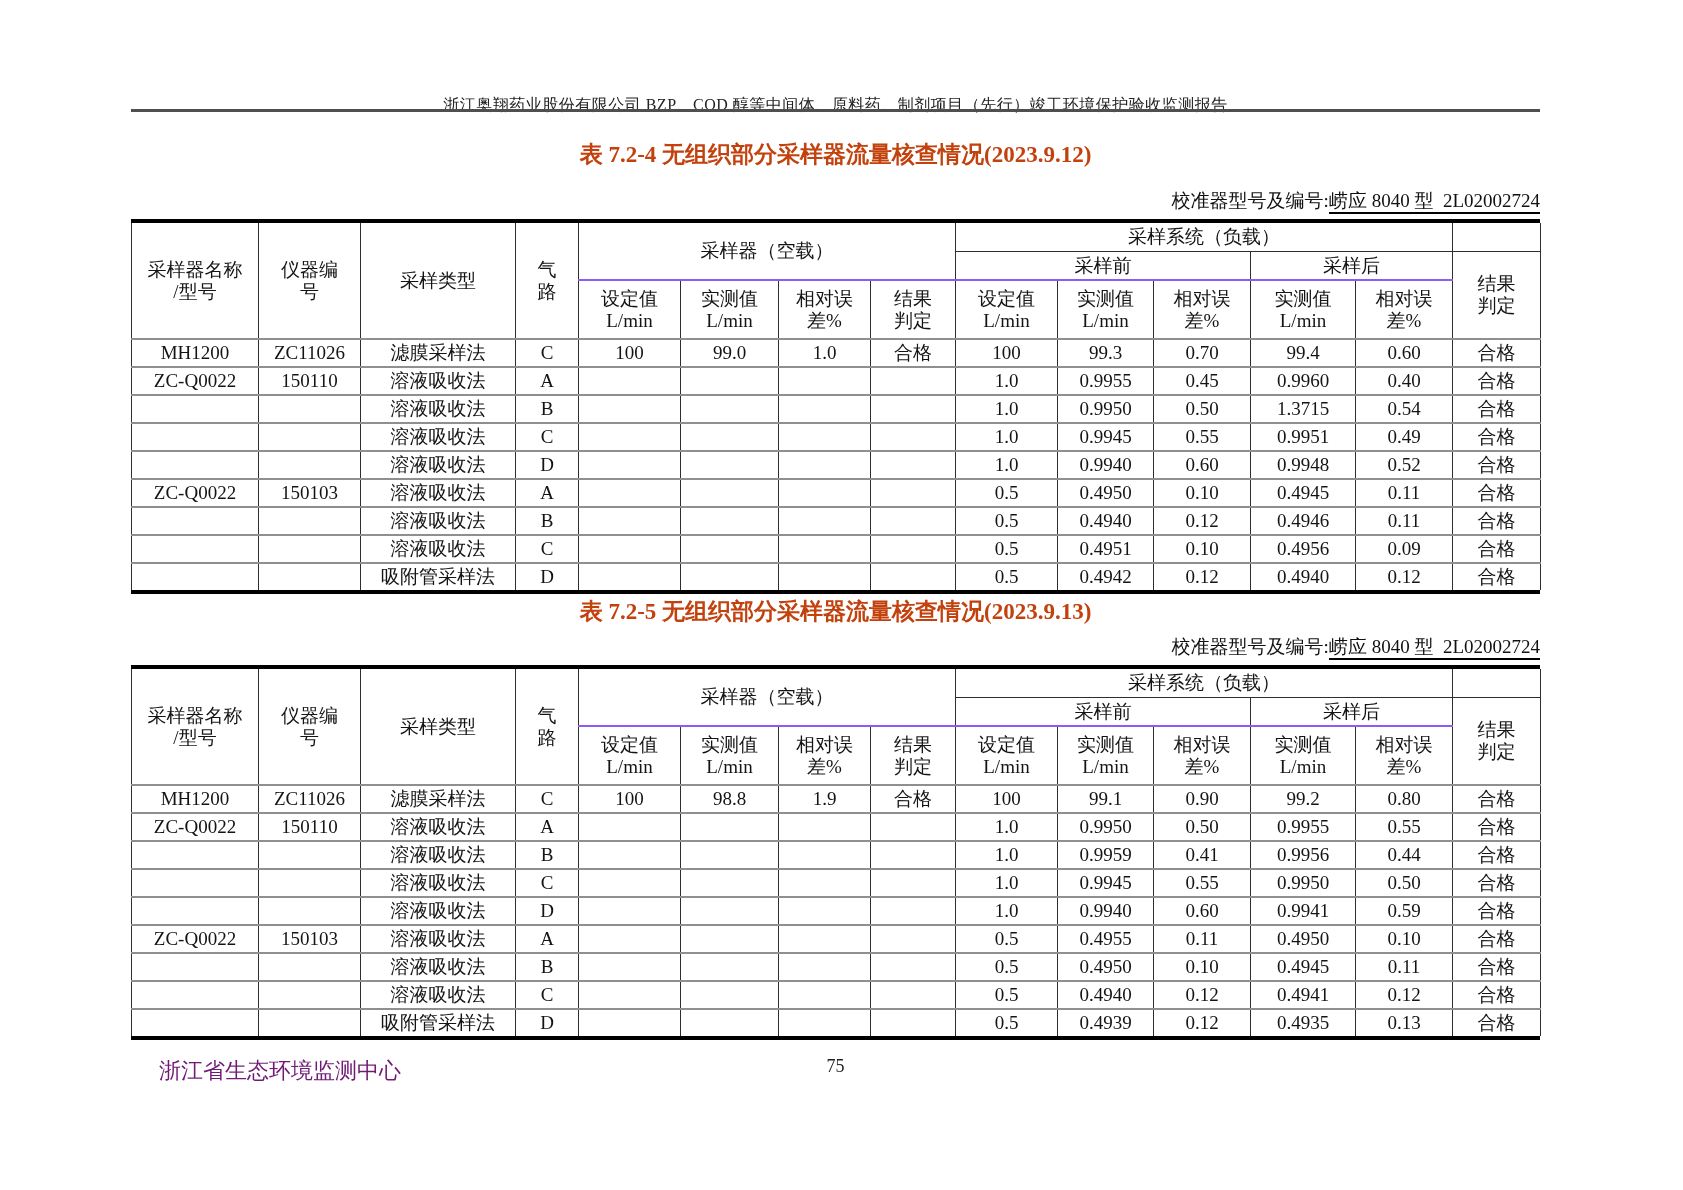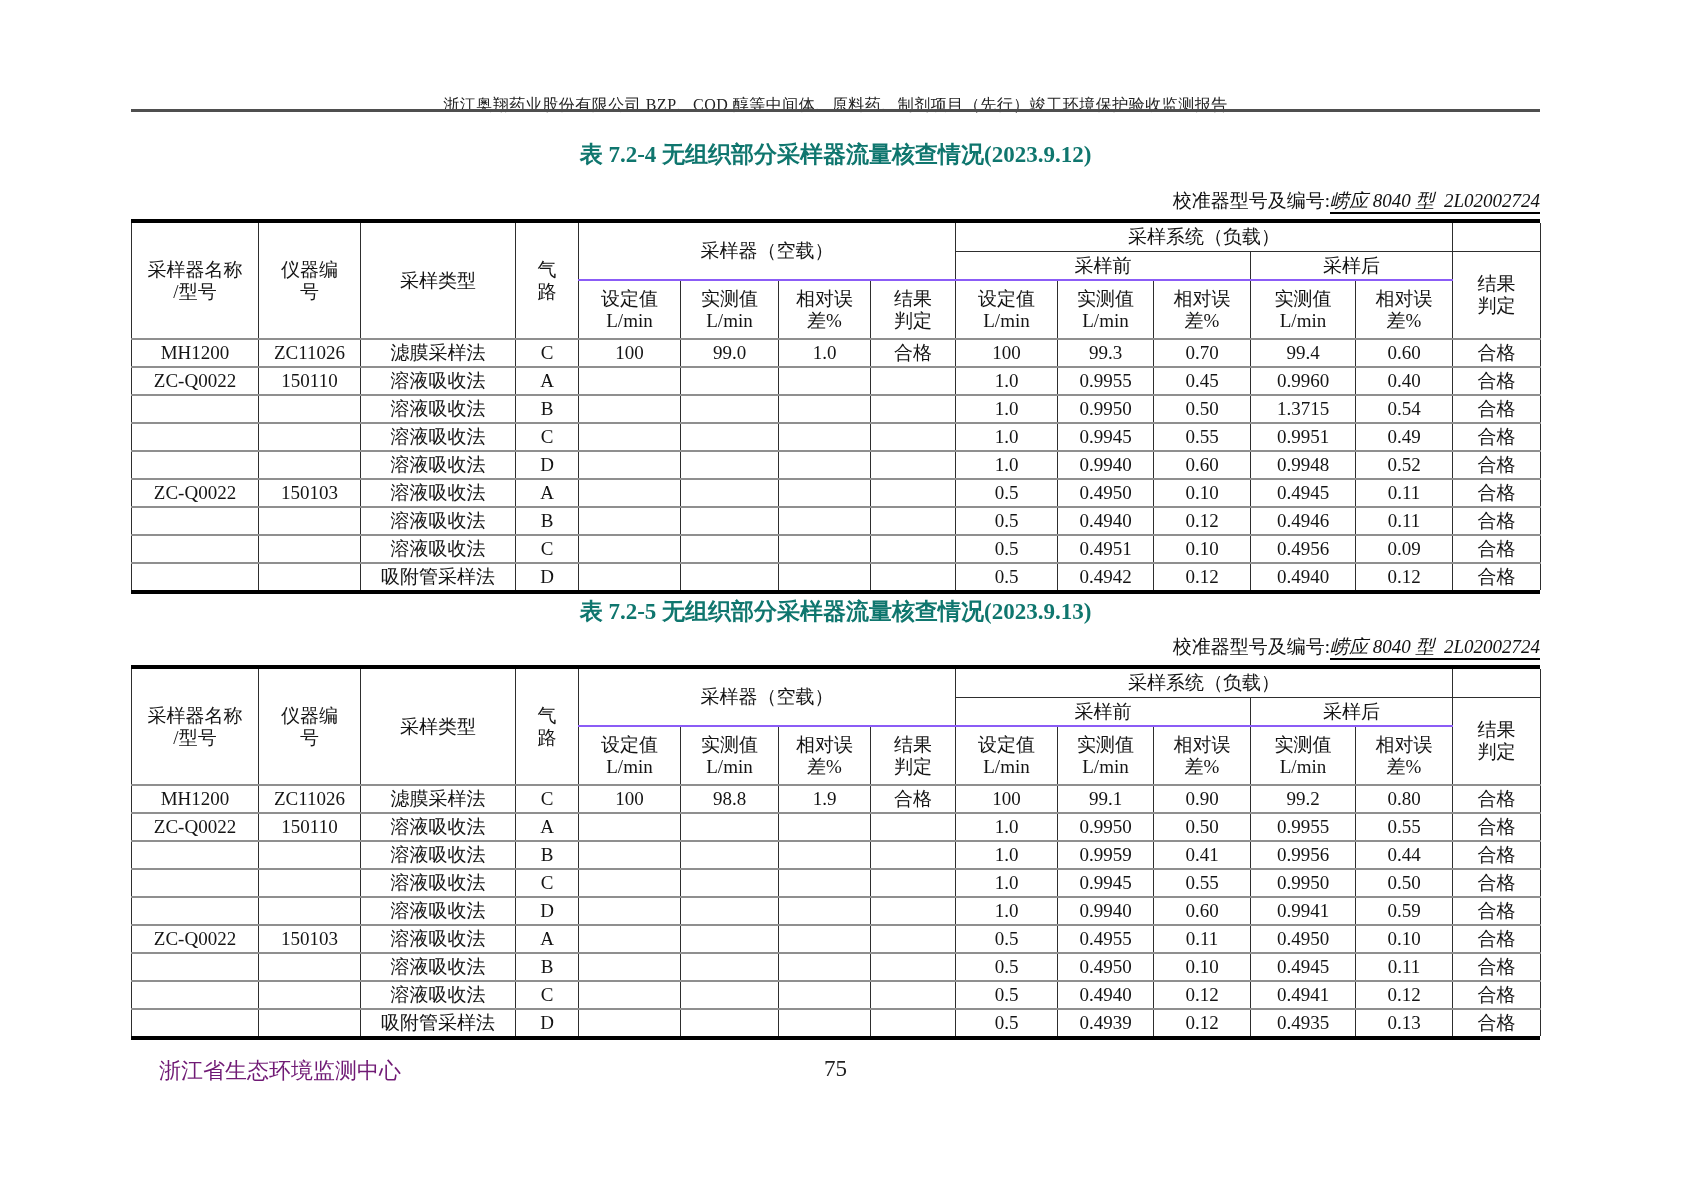--- a/index.html
+++ b/index.html
@@ -14,35 +14,34 @@
   .page-header{
     position:absolute;top:80px;left:131px;width:1409px;
     text-align:center;font-size:16px;letter-spacing:.5px;color:#222;margin-top:15px;
   }
   .header-rule{
     position:absolute;top:109px;left:131px;width:1409px;height:3px;
     background:#4f4f4f;
   }
   .tbl-title{
     position:absolute;left:131px;width:1409px;
-    text-align:center;font-size:23px;font-weight:bold;color:#0f766e;
+    text-align:center;font-size:23px;font-weight:bold;color:#c2410c;
   }
   .tbl-title.t1{top:139px;}
   .tbl-title.t2{top:596px;}
   .calibrator{
     position:absolute;left:131px;width:1409px;
     text-align:right;font-size:19px;color:#111;
   }
   .calibrator.c1{top:188px;}
   .calibrator.c2{top:634px;}
   .calibrator .cal-value{
     border-bottom:2px solid #000;
     padding-bottom:1px;
     white-space:pre;
-    font-style:italic;
   }
   .table-frame{
     position:absolute;left:131px;width:1409px;
     border-top:4px solid #000;border-bottom:4px solid #000;
   }
   .table-frame.f1{top:219px;}
   .table-frame.f2{top:665px;}
   table.flow{
     border-collapse:collapse;table-layout:fixed;width:1409px;
     font-size:19px;color:#141414;
@@ -63,21 +62,21 @@
   tr.h2 th{height:27px;border-top:1px solid #2e2e2e;}
   tr.h3 th{height:57px;border-top:2px solid #8b5cf6;}
   
   table.flow td{height:26px;border-top:2px solid #8f8f8f;}
   .footer-org{
     position:absolute;top:1056px;left:159px;
     font-size:22px;color:#701a75;
   }
   .footer-page{
     position:absolute;top:1056px;left:131px;width:1409px;
-    text-align:center;font-size:23px;color:#222;
+    text-align:center;font-size:18px;color:#222;
   }
 </style>
 </head>
 <body>
 
 <div class="page">
 
   <div class="page-header">浙江奥翔药业股份有限公司 BZP、COD 醇等中间体、原料药、制剂项目（先行）竣工环境保护验收监测报告</div>
   <div class="header-rule"></div>
 

